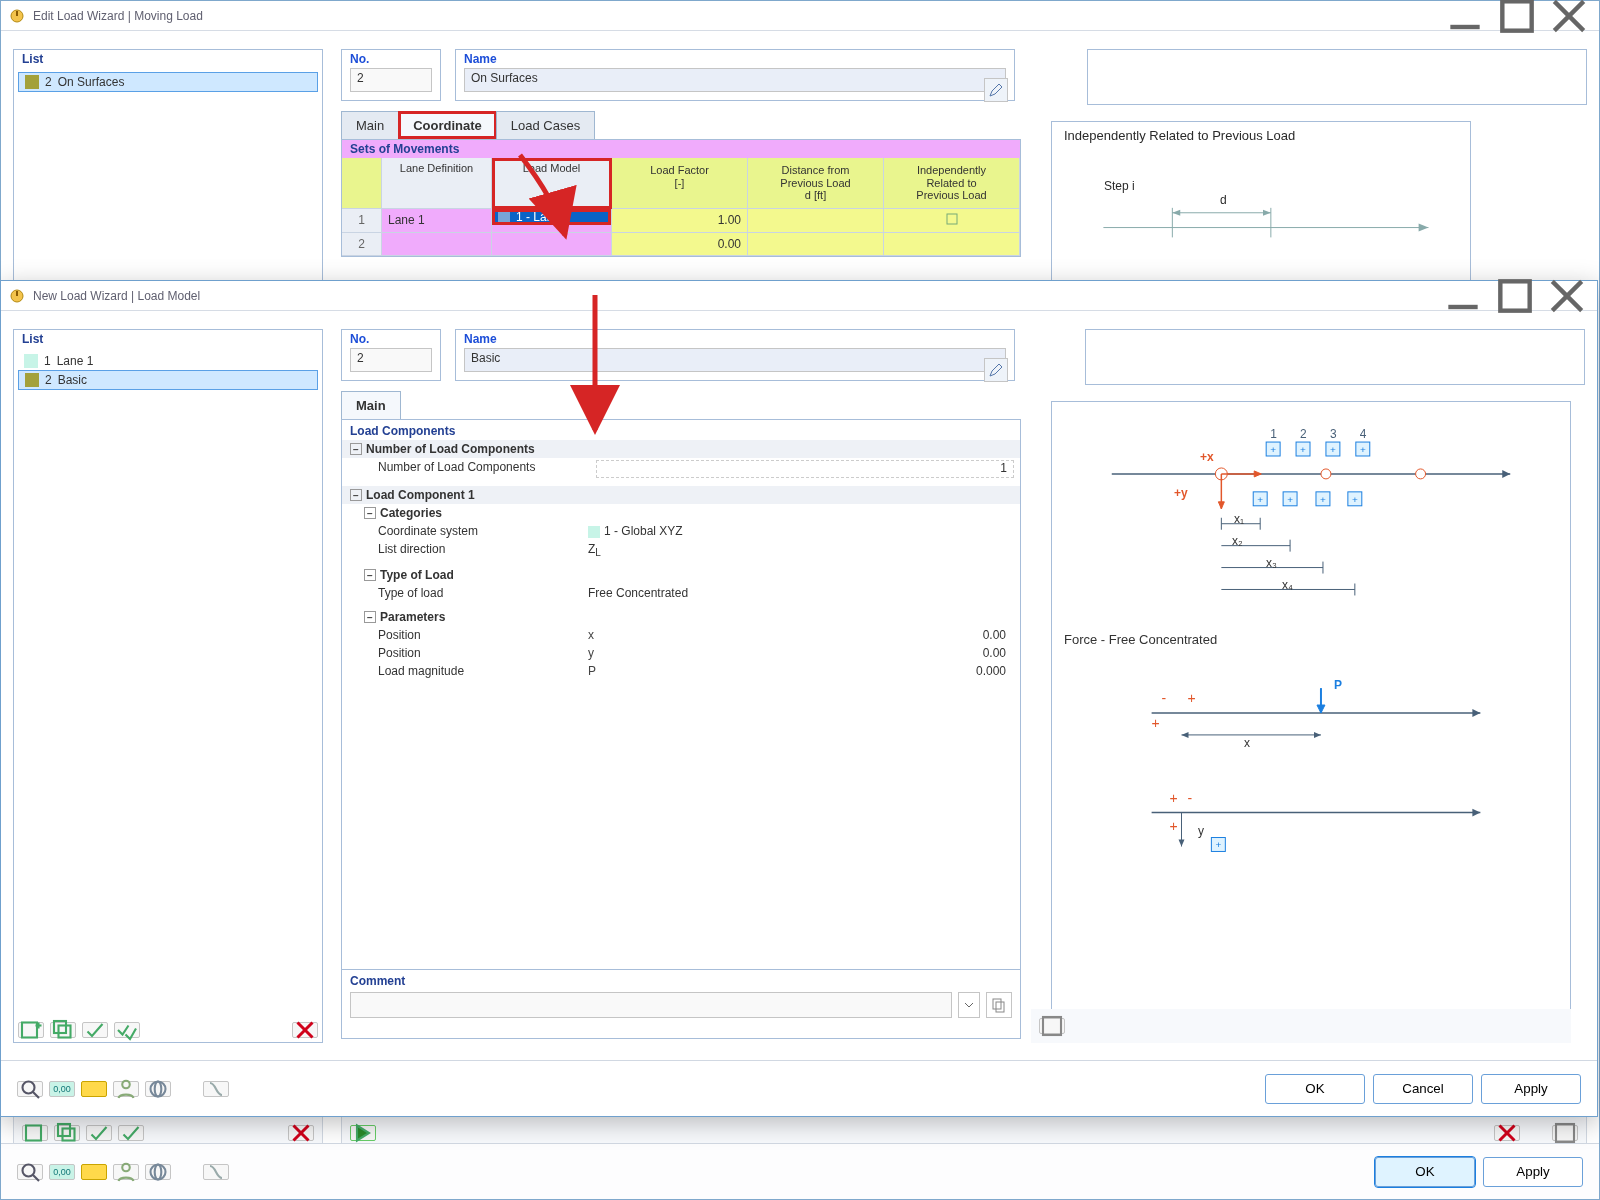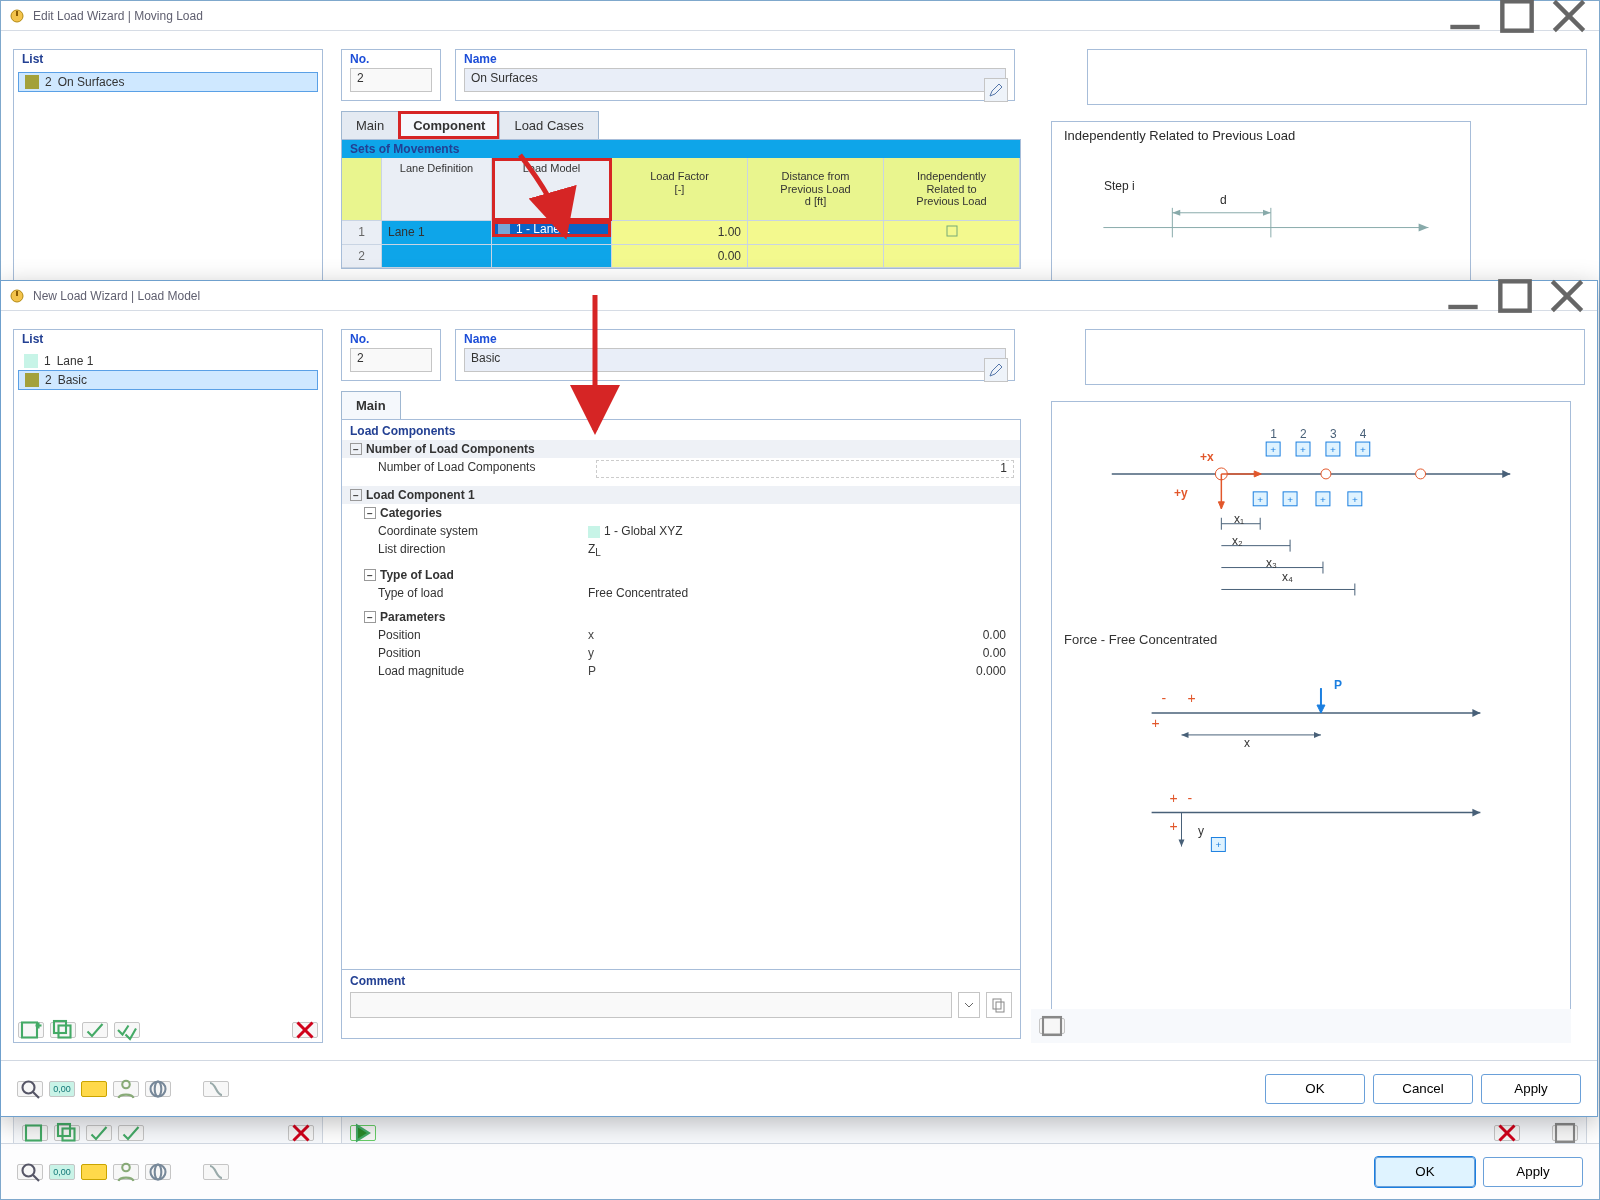--- a/index.html
+++ b/index.html
@@ -69,27 +69,27 @@
 
   
   .tabs { display:flex; align-items:flex-end; height:30px; margin-top:8px; }
   .tab { padding:6px 14px; background:#e4eaf2; border:1px solid #9fb7d1; border-bottom:none; margin-right:-1px; font-size:13px; }
   .tab.active { background:#f5f8fc; font-weight:600; }
   .tabs.backtabs .tab[data-name="tab-movements"] { outline:3px solid #d62525; outline-offset:-3px; }
 
   
   .som-panel {
     margin-top:0px; width:680px;
-    border:1px solid #a7bdd9; background:#0ea5e9;
+    border:1px solid #a7bdd9; background:#f0abfc;
   }
   .som-title { color:#234093; font-weight:600; padding:2px 8px; }
   .som-grid { display:grid; grid-template-columns: 40px 110px 120px 1fr 1fr 1fr; }
   .som-hd, .som-cell { border:1px solid #c9d4e3; border-top:none; border-left:none; padding:4px 6px; font-size:12px; }
   .som-hd { background:#e9f58e; text-align:center; font-size:11px; line-height:1.15; }
-  .som-hd.small { padding:12px 4px; }
+  .som-hd.small { padding:6px 4px; }
   .som-cell.rownum { background:#eaeef5; text-align:center; color:#666; }
   .som-cell.hl { background:#f3f98e; }
   .som-cell.dropdown { padding:0; }
   .lm-dropdown { display:flex; align-items:center; gap:6px; background:#0a63c6; color:#fff; padding:1px 6px; outline:3px solid #d62525; outline-offset:-3px; }
 
   
   .back-right-info {
     position:absolute; left:710px; top:72px; width:420px; height:160px;
     border:1px solid #a7bdd9; background:#fff; padding:6px 12px;
     color:#2a2a2a;
@@ -280,21 +280,21 @@
               <svg class="ico" viewBox="0 0 16 16">
                 <path d="M2 14l2-5 7-7 3 3-7 7-5 2z" fill="none" stroke="#5577aa"></path>
               </svg>
             </span>
         </div>
       </div>
       <div class="blank-block" data-name="right-blank"></div>
 
       <div class="tabs backtabs" data-name="tabs-back">
         <div class="tab" data-name="tab-main">Main</div>
-        <div class="tab active" data-name="tab-movements">Component</div>
+        <div class="tab active" data-name="tab-movements">Coordinate</div>
         <div class="tab" data-name="tab-load-cases">Load Cases</div>
       </div>
 
       <div class="som-panel" data-name="sets-of-movements-panel">
         <div class="som-title">Sets of Movements</div>
         <div class="som-grid">
           <div class="som-hd"></div>
           <div class="som-hd" style="background:#eaeef5" data-name="col-lane-def">Lane Definition</div>
           <div class="som-hd" style="background:#eaeef5;outline:3px solid #d62525;outline-offset:-3px" data-name="col-load-model">Load Model</div>
           <div class="som-hd small" data-name="col-load-factor" style="white-space:pre-line">Load Factor
@@ -715,21 +715,21 @@
             <text x="67" y="66" font-size="10" fill="#1b7fe0" text-anchor="middle">+</text>
           </g>
         </svg>
 
         
         <div style="position:absolute;left:148px;top:48px;color:#e2572b;font-weight:600" data-name="label-plusx">+x</div>
         <div style="position:absolute;left:122px;top:84px;color:#e2572b;font-weight:600" data-name="label-plusy">+y</div>
         <div style="position:absolute;left:182px;top:110px" data-name="label-x1">x₁</div>
         <div style="position:absolute;left:180px;top:132px" data-name="label-x2">x₂</div>
         <div style="position:absolute;left:214px;top:154px" data-name="label-x3">x₃</div>
-        <div style="position:absolute;left:230px;top:168px" data-name="label-x4">x₄</div>
+        <div style="position:absolute;left:230px;top:176px" data-name="label-x4">x₄</div>
         <div style="position:absolute;left:12px;top:230px;font-size:13px" data-name="label-section">Force - Free Concentrated</div>
         <div style="position:absolute;left:282px;top:276px;color:#1b7fe0;font-weight:700" data-name="label-P">P</div>
         <div style="position:absolute;left:192px;top:334px" data-name="label-x">x</div>
         <div style="position:absolute;left:146px;top:422px" data-name="label-y">y</div>
       </div>
 
       <div class="front-right-tool" data-name="front-right-toolbar">
         <span class="xbtn" data-name="props-icon">
             <svg viewBox="0 0 16 16">
               <rect x="2" y="2" width="12" height="12" fill="none" stroke="#888"></rect>

